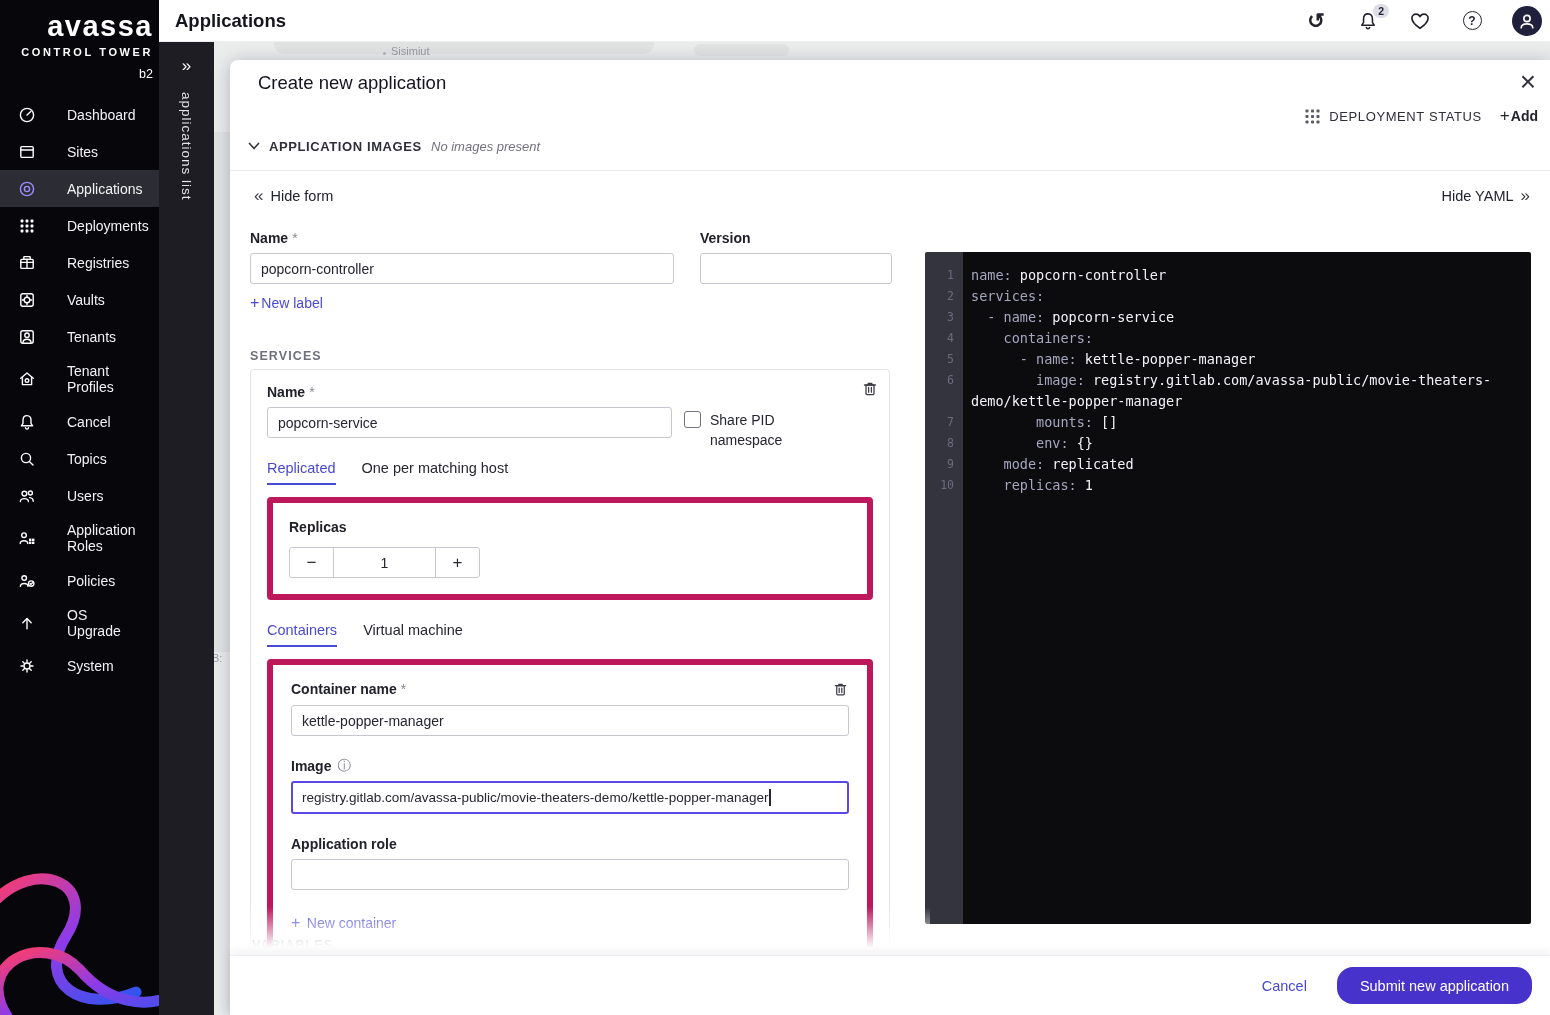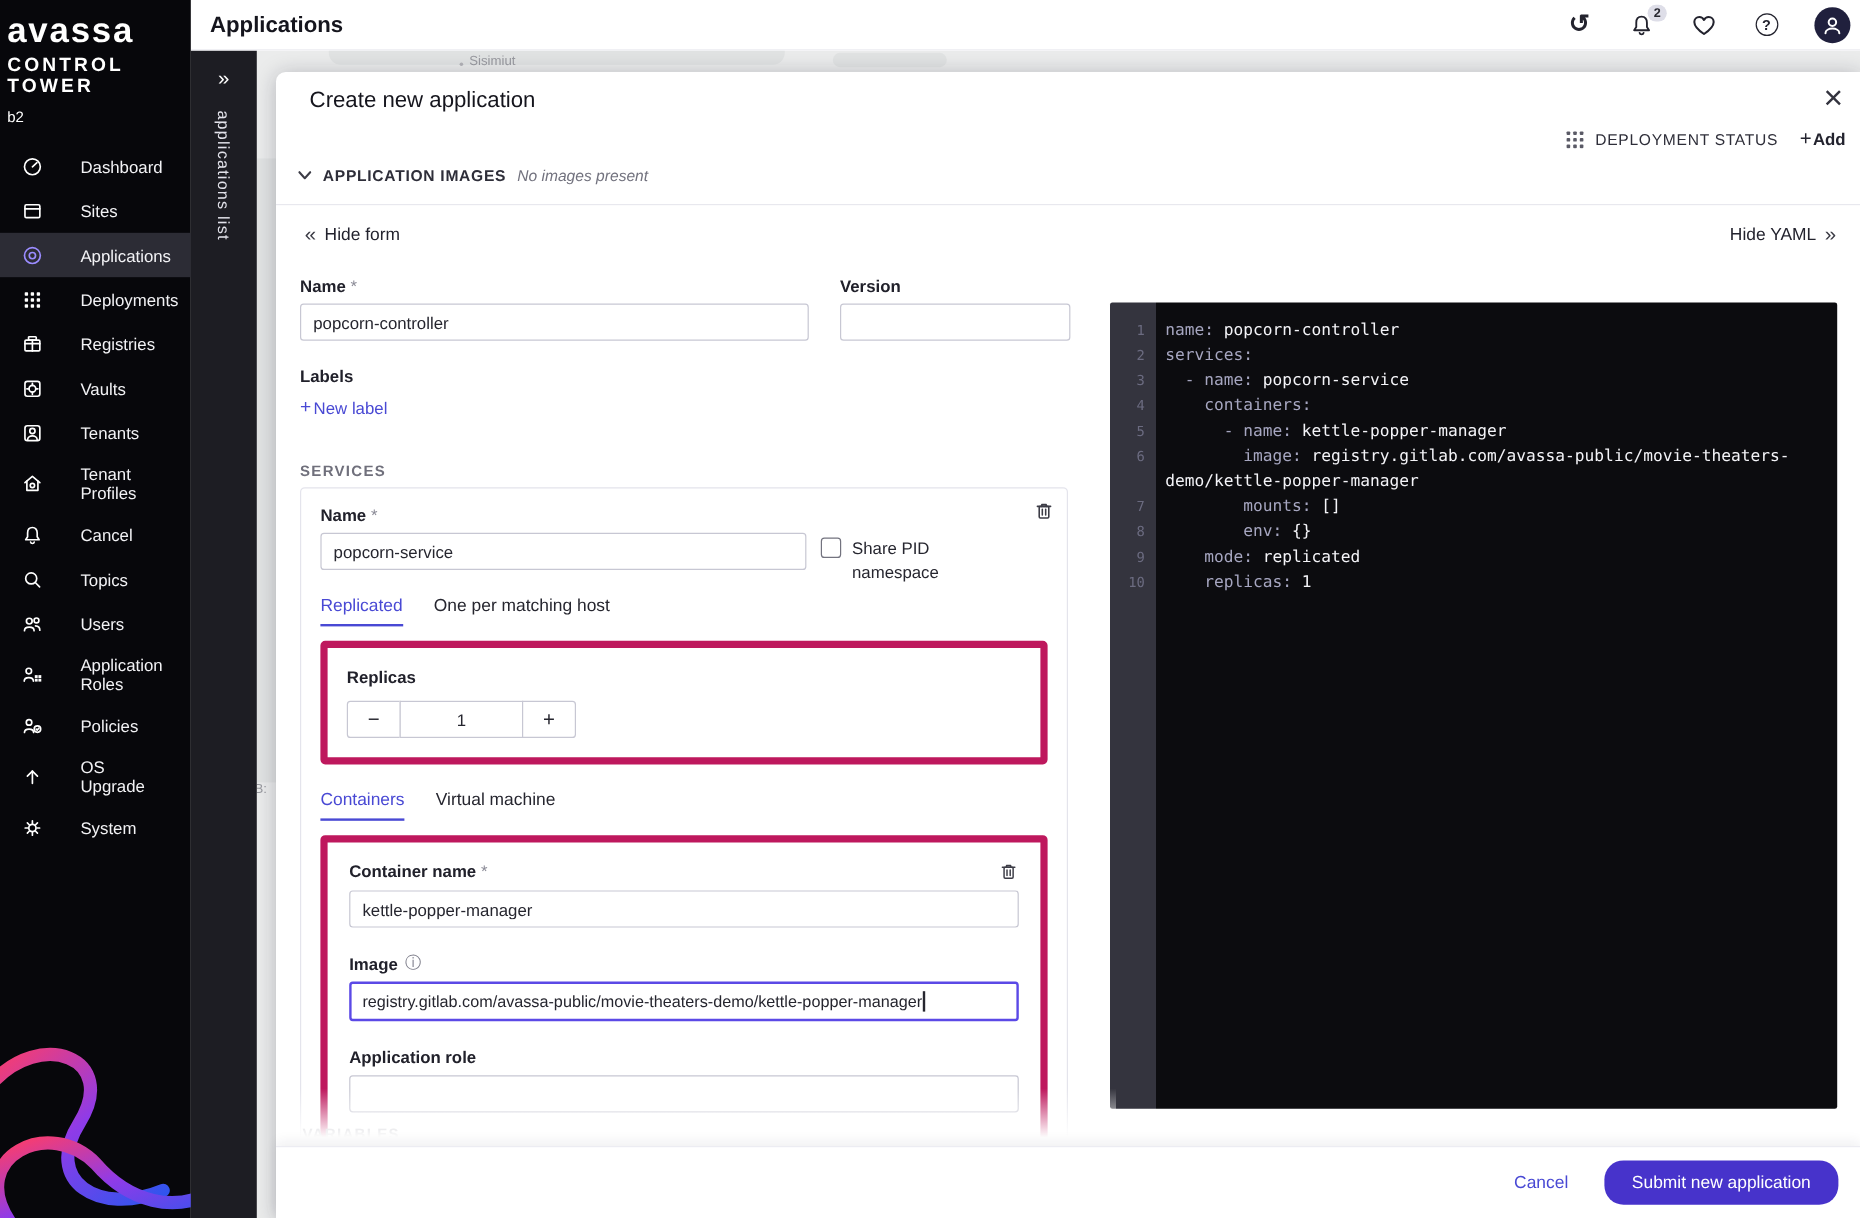--- a/index.html
+++ b/index.html
@@ -1,23 +1,23 @@
 <!DOCTYPE html>
 <html><head>
 <meta charset="utf-8">
 <style>
   *{box-sizing:border-box;margin:0;padding:0}
   html,body{width:1550px;height:1015px}
   body{font-family:"Liberation Sans",sans-serif;position:relative;overflow:hidden;background:#fff;color:#23232c;font-size:14px}
 
   
   .sidebar{position:absolute;left:0;top:0;width:159px;height:100%;background:#07070b;color:#fff;z-index:30;overflow:hidden}
-  .side-head{padding:12px 6px 0;text-align:left}
+  .side-head{padding:12px 6px 0;text-align:right}
   .logo{font-size:29px;font-weight:700;letter-spacing:1.5px;line-height:1}
-  .tagline{font-size:16px;letter-spacing:2.6px;font-weight:700;margin-top:5px}
+  .tagline{font-size:11px;letter-spacing:2.6px;font-weight:700;margin-top:5px}
   .envname{font-size:12.5px;font-weight:400;margin-top:9px}
   .nav{margin-top:15px;position:relative;z-index:2}
   .nav-item{display:flex;align-items:center;gap:31px;padding:8px 8px 8px 18px;font-size:14px;color:#f2f2f5;cursor:pointer;min-height:37px}
   .nav-item.active{background:#2c2c35}
   .nav-item.active .nav-ico{color:#9b8cff}
   .nav-ico{width:18px;height:18px;flex:0 0 18px;color:#fff;display:flex}
   .nav-label{white-space:pre-line;line-height:16px}
   .side-swirl{position:absolute;left:-16px;bottom:-20px;pointer-events:none;z-index:1}
 
   
@@ -401,25 +401,20 @@
         <input class="txt w-name" value="popcorn-controller" style="">
       </div>
       <div>
         <div class="f-label">
             <span>Version</span>
           </div>
         <input class="txt w-version" value="" style="">
       </div>
     </div>
 
-    <div class="labels-block">
-      <div class="f-label">
-          <span>Labels</span>
-        </div>
-    </div>
     <div class="new-label">
       <span class="link">
           <span class="plus">+</span>
           <span>New label</span>
         </span>
     </div>
 
     <div class="sec-header">SERVICES</div>
 
     <div class="svc-card">

